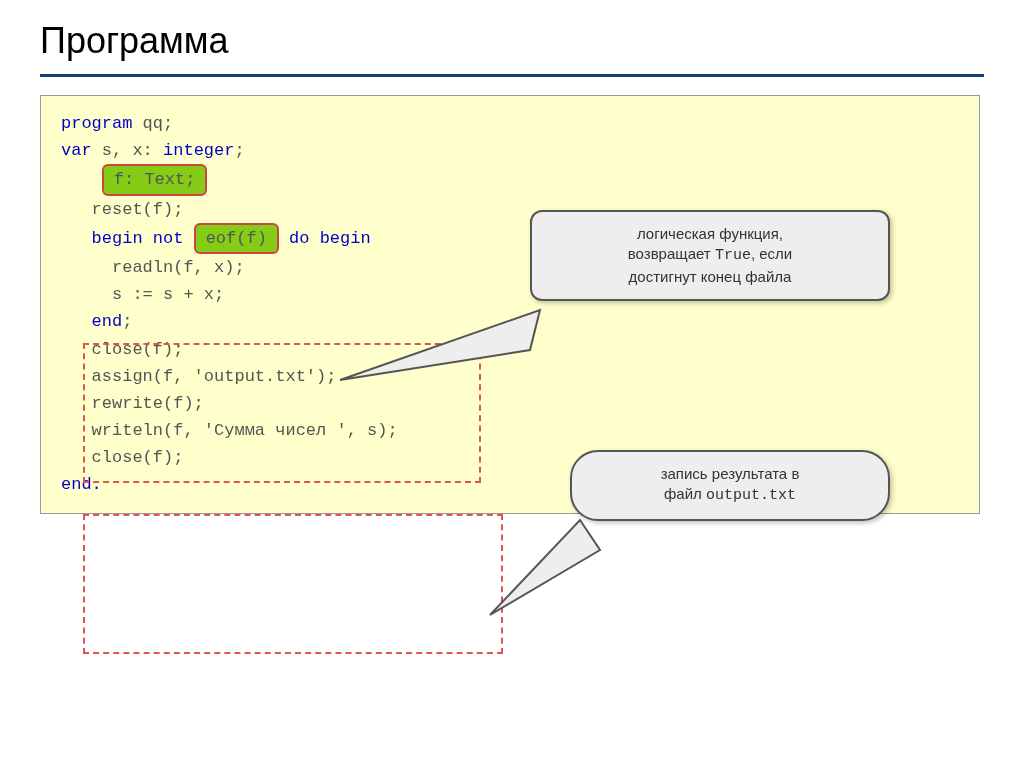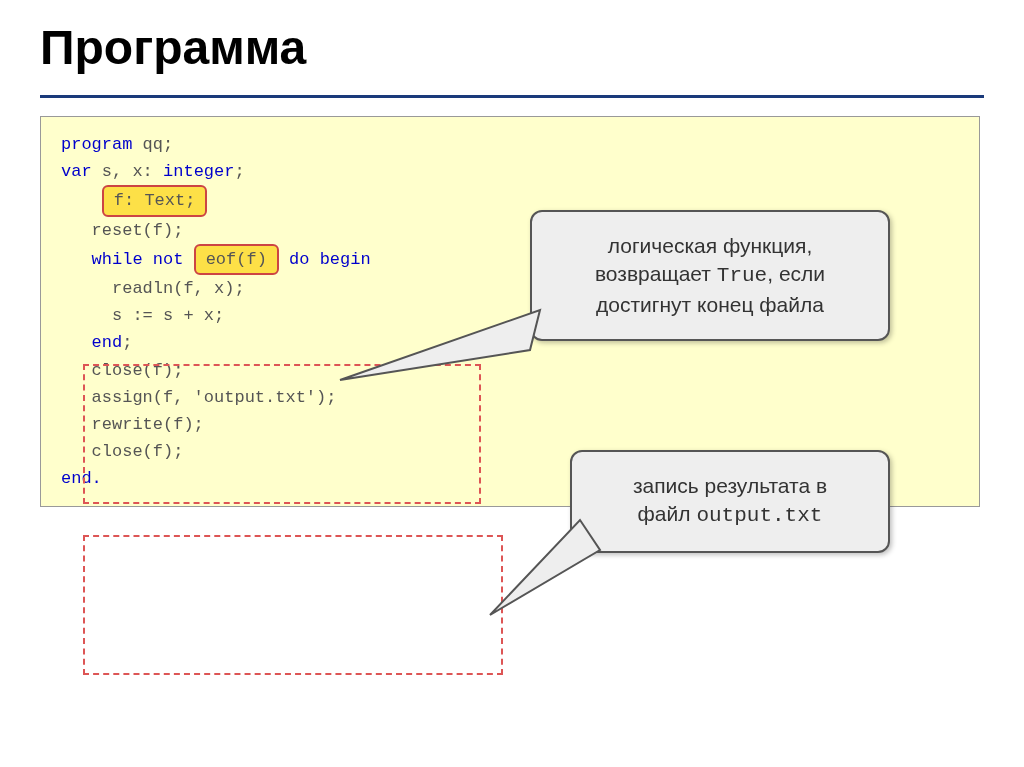--- a/index.html
+++ b/index.html
@@ -5,24 +5,24 @@
   * { box-sizing: border-box; margin: 0; padding: 0; }
   body {
     font-family: Arial, sans-serif;
     background: #fff;
     width: 1024px;
     height: 767px;
     padding: 20px 40px;
     position: relative;
   }
   .title {
-    font-size: 48px;
-    font-weight: bold;
+    font-size: 36px;
+    font-weight: normal;
     color: #000;
-    margin-bottom: 20px;
+    margin-bottom: 12px;
   }
   .divider {
     border: none;
     border-top: 3px solid #1a3a7a;
     margin-bottom: 18px;
   }
   .code-block {
     background: #ffffcc;
     border: 1px solid #999;
     padding: 14px 20px;
@@ -32,38 +32,38 @@
     line-height: 1.6;
     position: relative;
     width: 940px;
   }
   .code-line { white-space: pre; position: relative; }
   .kw { color: #0000cc; font-weight: normal; }
   .inline-box {
     display: inline-block;
     border: 2px solid #cc4444;
     border-radius: 6px;
-    background: #fde047;
+    background: #84cc16;
     padding: 0 10px;
     color: #555;
     font-family: "Courier New", monospace;
   }
   .dashed-box {
     position: absolute;
     border: 2px dashed #dd5555;
     pointer-events: none;
   }
   .callout {
     position: absolute;
     background: #eeeeee;
     border: 2px solid #555;
     border-radius: 12px;
-    padding: 20px 18px;
+    padding: 12px 18px;
     font-family: Arial, sans-serif;
-    font-size: 21px;
+    font-size: 15px;
     color: #333;
     text-align: center;
     line-height: 1.35;
     box-shadow: 2px 2px 5px rgba(0,0,0,0.25);
   }
   .callout .mono { font-family: "Courier New", monospace; }
   svg.pointer {
     position: absolute;
     overflow: visible;
   }
@@ -72,42 +72,43 @@
 <body>
 
 <div class="title">Программа</div>
 <hr class="divider">
 
 <div class="code-block">
   <div class="code-line"><span class="kw">program</span><span> qq;</span></div>
   <div class="code-line"><span class="kw">var</span><span> s, x: </span><span class="kw">integer</span><span>;</span></div>
   <div class="code-line">    <span class="inline-box">f: Text;</span></div>
   <div class="code-line">   reset(f);</div>
-  <div class="code-line"><span>   </span><span class="kw">while not</span><span> </span><span class="inline-box">eof(f)</span><span> </span><span class="kw">do begin</span></div>
+  <div class="code-line"><span>   </span><span class="kw">begin not</span><span> </span><span class="inline-box">eof(f)</span><span> </span><span class="kw">do begin</span></div>
   <div class="code-line">     readln(f, x);</div>
   <div class="code-line">     s := s + x;</div>
   <div class="code-line"><span>   </span><span class="kw">end</span><span>;</span></div>
   <div class="code-line">   close(f);</div>
   <div class="code-line">   assign(f, 'output.txt');</div>
   <div class="code-line">   rewrite(f);</div>
+  <div class="code-line">   writeln(f, 'Сумма чисел ', s);</div>
   <div class="code-line">   close(f);</div>
   <div class="code-line"><span class="kw">end.</span></div>
 
   <div class="dashed-box" style="left:42px; top:247px; width:398px; height:140px;"></div>
   <div class="dashed-box" style="left:42px; top:418px; width:420px; height:140px;"></div>
 </div>
 
 <div class="callout" style="left:530px; top:210px; width:360px;">
   <div>логическая функция,</div>
   <div><span>возвращает </span><span class="mono">True</span><span>, если</span></div>
   <div>достигнут конец файла</div>
 </div>
 <svg class="pointer" style="left:340px; top:310px; width:210px; height:80px;">
   <polygon points="0,70 200,0 190,40" fill="#eeeeee" stroke="#555" stroke-width="2"></polygon>
 </svg>
 
-<div class="callout" style="left:570px; top:450px; width:320px;">
+<div class="callout" style="left:570px; top:450px; width:320px;border-radius:28px;">
   <div>запись результата в</div>
   <div><span>файл </span><span class="mono">output.txt</span></div>
 </div>
 <svg class="pointer" style="left:490px; top:520px; width:120px; height:100px;">
   <polygon points="0,95 90,0 110,30" fill="#eeeeee" stroke="#555" stroke-width="2"></polygon>
 </svg>
 
 </body></html>

